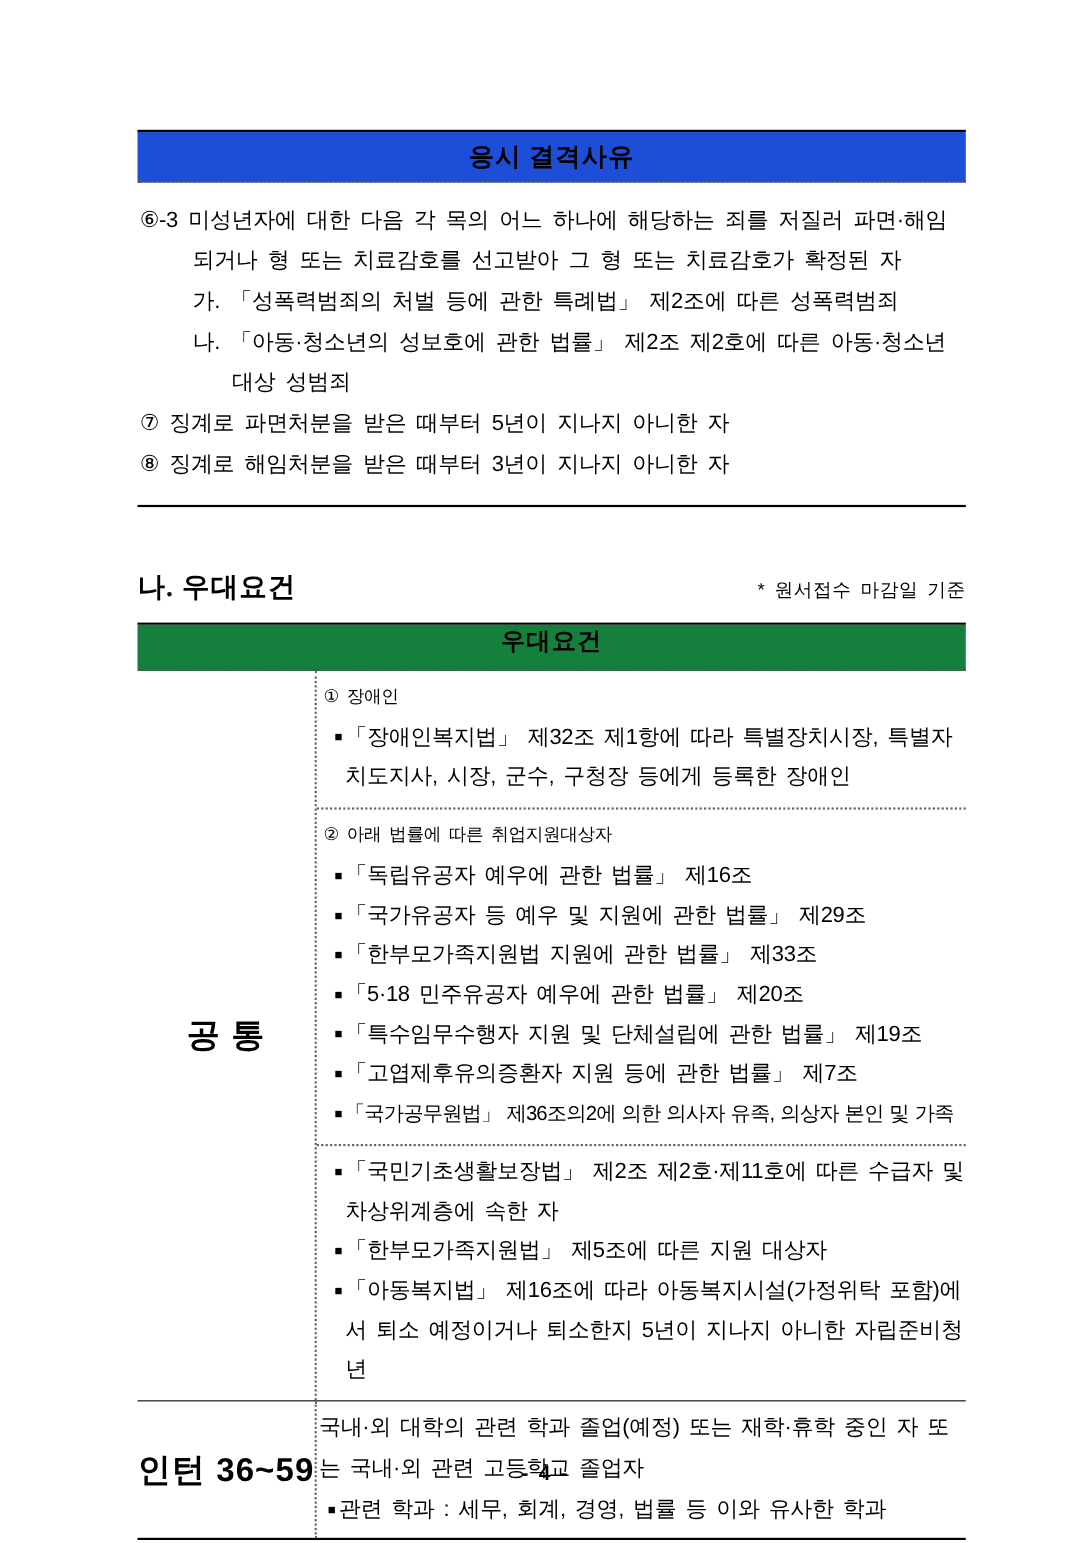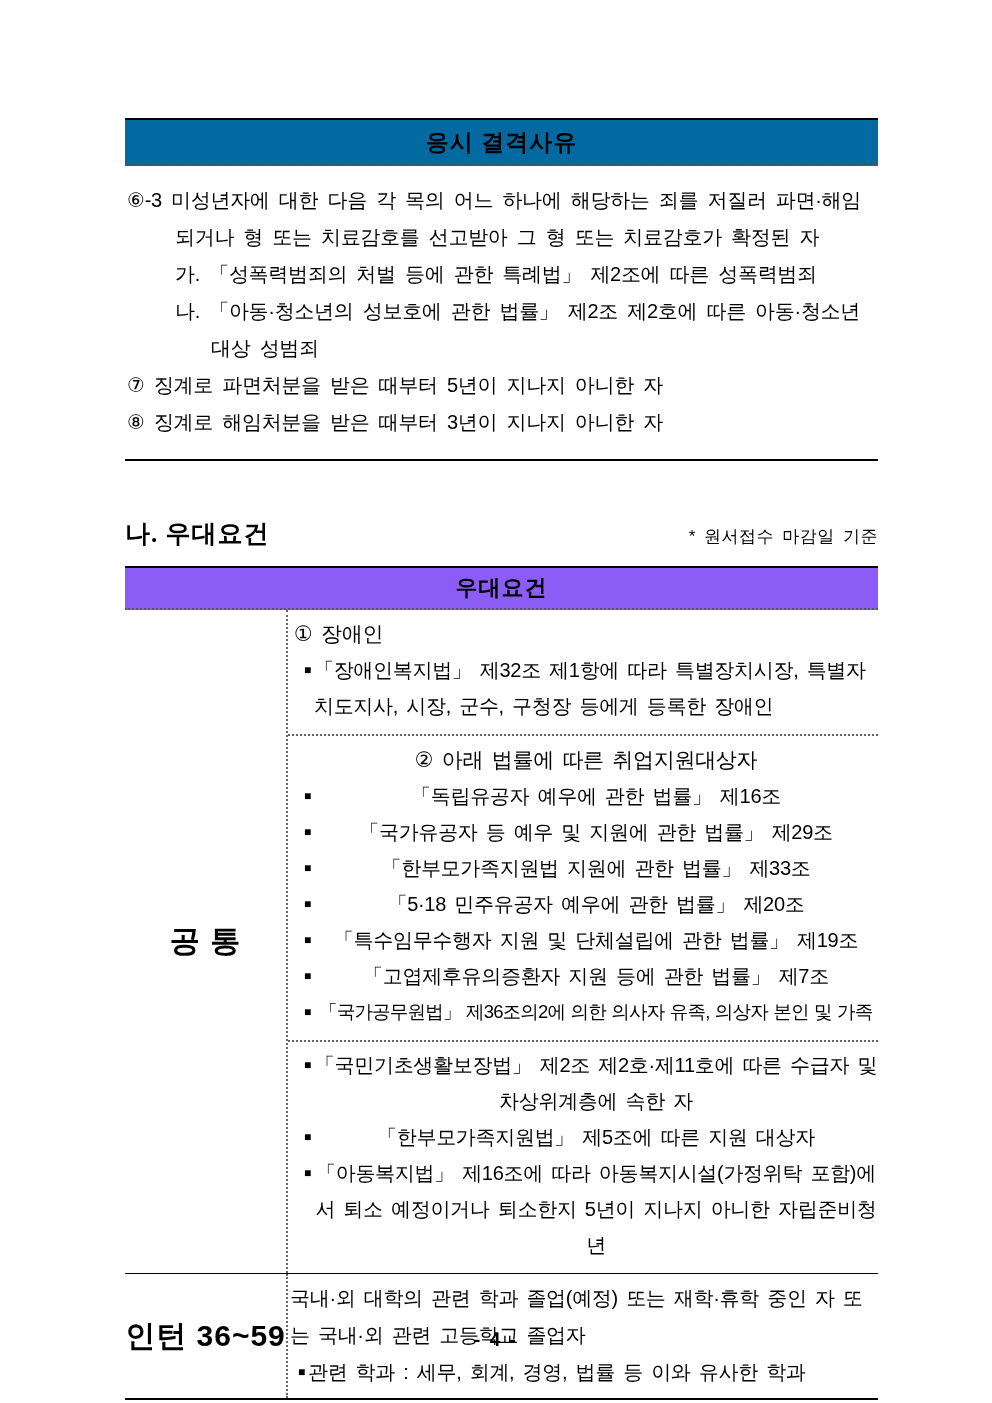--- a/index.html
+++ b/index.html
@@ -15,24 +15,24 @@
     padding:118px 114px 0 125px;
     position:relative;
   }
 
   
   .box1 {
     border-top:2px solid #000;
     border-bottom:2px solid #000;
   }
   .box-header {
-    background:#0369a1;
+    background:#1d4ed8;
     border-bottom:2px dotted #555;
     height:46px;
-    display:flex; align-items:center; justify-content:center;
+    display:flex; align-items:center; justify-content:center;font-family:Liberation Serif, serif;
   }
   .box-header .box-title {
     font-size:23px; font-weight:bold; letter-spacing:1px;
   }
   .box1-body { padding:16px 0 18px 0; }
   .line {
     font-size:20px; line-height:37px;
     word-spacing:4px; letter-spacing:-0.3px;
     white-space:nowrap;
   }
@@ -53,42 +53,42 @@
     font-size:17px; letter-spacing:0.5px; word-spacing:3px; padding-bottom:2px;
   }
 
   
   .ptable {
     margin-top:16px;
     border-top:2px solid #000;
     border-bottom:2px solid #000;
   }
   .ptable-header {
-    background:#8b5cf6;
+    background:#15803d;
     border-bottom:2px dotted #555;
     height:42px;
-    display:flex; align-items:center; justify-content:center;
+    display:flex; justify-content:center;
   }
   .ptable-header .ptable-title {
     font-size:22px; font-weight:bold; letter-spacing:1px;
   }
   .prow { display:flex; }
   .prow + .prow { border-top:1px solid #000; }
   .prow-label {
     width:163px; flex:0 0 163px;
     border-right:2px dotted #666;
     display:flex; align-items:center; justify-content:center;
     font-size:30px; font-weight:bold; letter-spacing:1px;
     text-align:center;
   }
   .prow-content { flex:1 1 auto; min-width:0; }
   .tsection { padding:5px 0 10px 6px; }
-  .tsection + .tsection { border-top:2px dotted #666;text-align:center; }
+  .tsection + .tsection { border-top:2px dotted #666; }
   .tsec-heading {
-    font-size:21px; line-height:37px; word-spacing:3px; letter-spacing:-0.3px;
+    font-size:16px; line-height:37px; word-spacing:3px; letter-spacing:-0.3px;
   }
   .bullet-line {
     display:flex; align-items:flex-start;
     padding-left:10px;
     font-size:20px; line-height:36px; word-spacing:3px; letter-spacing:-0.3px;
   }
   .bullet-line .bullet {
     flex:0 0 auto;
     font-size:12px; line-height:36px; margin-right:3px;
   }

